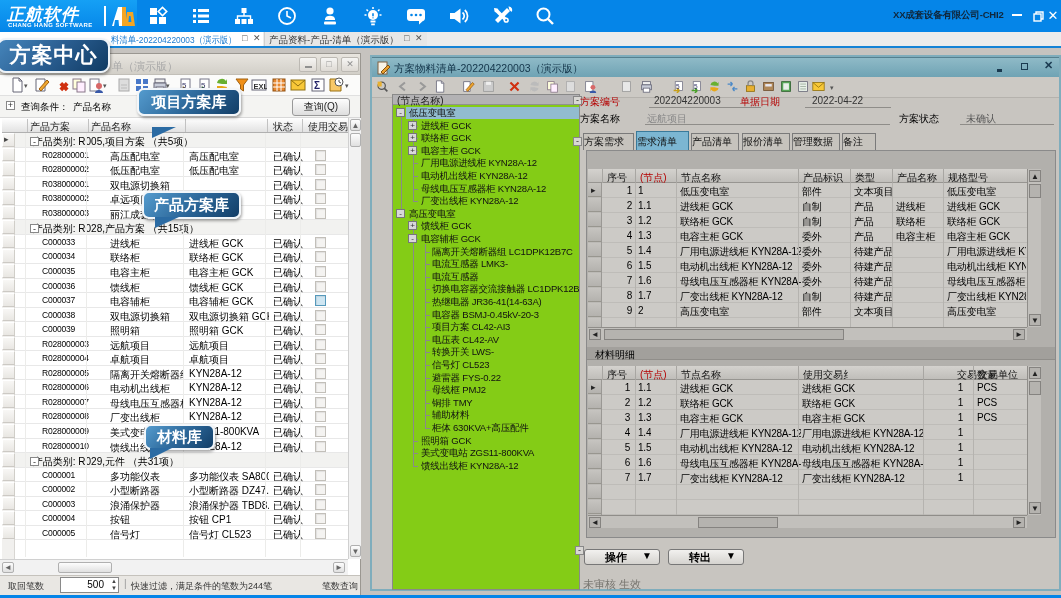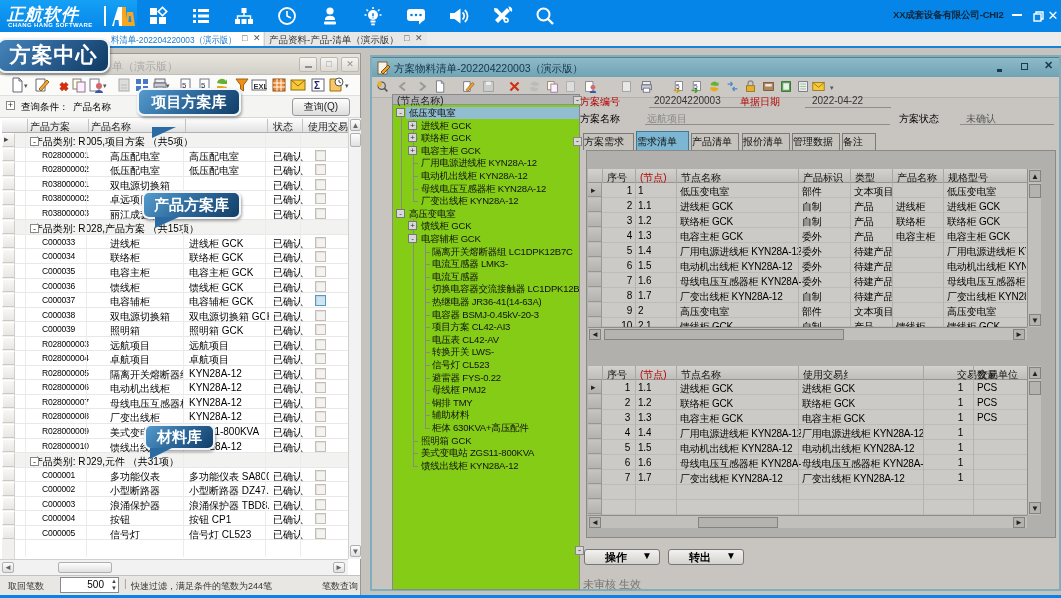--- a/index.html
+++ b/index.html
@@ -717,29 +717,20 @@
         <span style="left:359px;width:79px;">厂变出线柜  KYN28A</span>
       </div>
 <div class="gr" style="top:134px;height:15px;">
         <span style="left:14px;width:30px;text-align:right;">9</span>
         <span style="left:50px;">2</span>
         <span style="left:92px;width:121px;">高压变电室</span>
         <span style="left:214px;width:47px;">部件</span>
         <span style="left:266px;width:40px;">文本项目</span>
         <span style="left:359px;width:79px;">高压变电室</span>
       </div>
-<div class="gr" style="top:149px;height:9px;">
-        <span style="left:14px;width:30px;text-align:right;">10</span>
-        <span style="left:50px;">2.1</span>
-        <span style="left:92px;width:121px;">馈线柜 GCK</span>
-        <span style="left:214px;width:47px;">自制</span>
-        <span style="left:266px;width:40px;">产品</span>
-        <span style="left:308px;width:46px;">馈线柜</span>
-        <span style="left:359px;width:79px;">馈线柜 GCK</span>
-      </div>
 <div class="ab" style="left:47px;top:14px;width:1px;height:144px;background:#b5b3af;"></div>
 <div class="ab" style="left:88px;top:14px;width:1px;height:144px;background:#b5b3af;"></div>
 <div class="ab" style="left:210px;top:14px;width:1px;height:144px;background:#b5b3af;"></div>
 <div class="ab" style="left:262px;top:14px;width:1px;height:144px;background:#b5b3af;"></div>
 <div class="ab" style="left:304px;top:14px;width:1px;height:144px;background:#b5b3af;"></div>
 <div class="ab" style="left:355px;top:14px;width:1px;height:144px;background:#b5b3af;"></div>
 <div class="gsel" style="top:14px;height:144px;"></div>
 <div class="ab" style="left:0;top:14px;width:13px;height:14px;background:linear-gradient(180deg,#c6c4c0,#b4b2ae);border-bottom:1px solid #98968f;"></div>
 <div class="ab" style="left:0;top:29px;width:13px;height:14px;background:linear-gradient(180deg,#c6c4c0,#b4b2ae);border-bottom:1px solid #98968f;"></div>
 <div class="ab" style="left:0;top:44px;width:13px;height:14px;background:linear-gradient(180deg,#c6c4c0,#b4b2ae);border-bottom:1px solid #98968f;"></div>
@@ -754,20 +745,23 @@
 </div>
 <div class="gvs" style="left:655px;top:112px;height:158px;">
       <div class="gsbtn" style="left:1px;top:1px;width:12px;height:12px;font-size:8px;line-height:11px;">▲</div>
       <div class="gsbtn" style="left:1px;top:15px;width:12px;height:14px;"></div>
       <div class="gsbtn" style="left:1px;top:145px;width:12px;height:12px;font-size:8px;line-height:11px;">▼</div>
     </div>
 <div class="ghs" style="left:216px;top:270px;width:439px;">
       <div class="gsbtn" style="left:1px;top:1px;width:12px;height:11px;font-size:8px;line-height:10px;">◄</div>
       <div class="gsbtn" style="left:16px;top:1px;width:240px;height:11px;"></div>
       <div class="gsbtn" style="left:425px;top:1px;width:12px;height:11px;font-size:8px;line-height:10px;">►</div>
+    </div>
+ <div class="secbar" style="left:215px;top:290px;">
+      <span>材料明细</span>
     </div>
 <div class="gtable" style="left:216px;top:309px;width:439px;height:149px;">
 <div class="ghead">
         <span style="left:19px;">序号</span>
         <span style="left:52px;color:#b40000;">(节点)</span>
         <span style="left:93px;">节点名称</span>
         <span style="left:215px;">使用交易纟</span>
         <span style="left:340px;margin-left:29px;">交易数量</span>
         <span style="left:390px;">交易单位</span>
         <div class="ghsep" style="left:14px;"></div>

